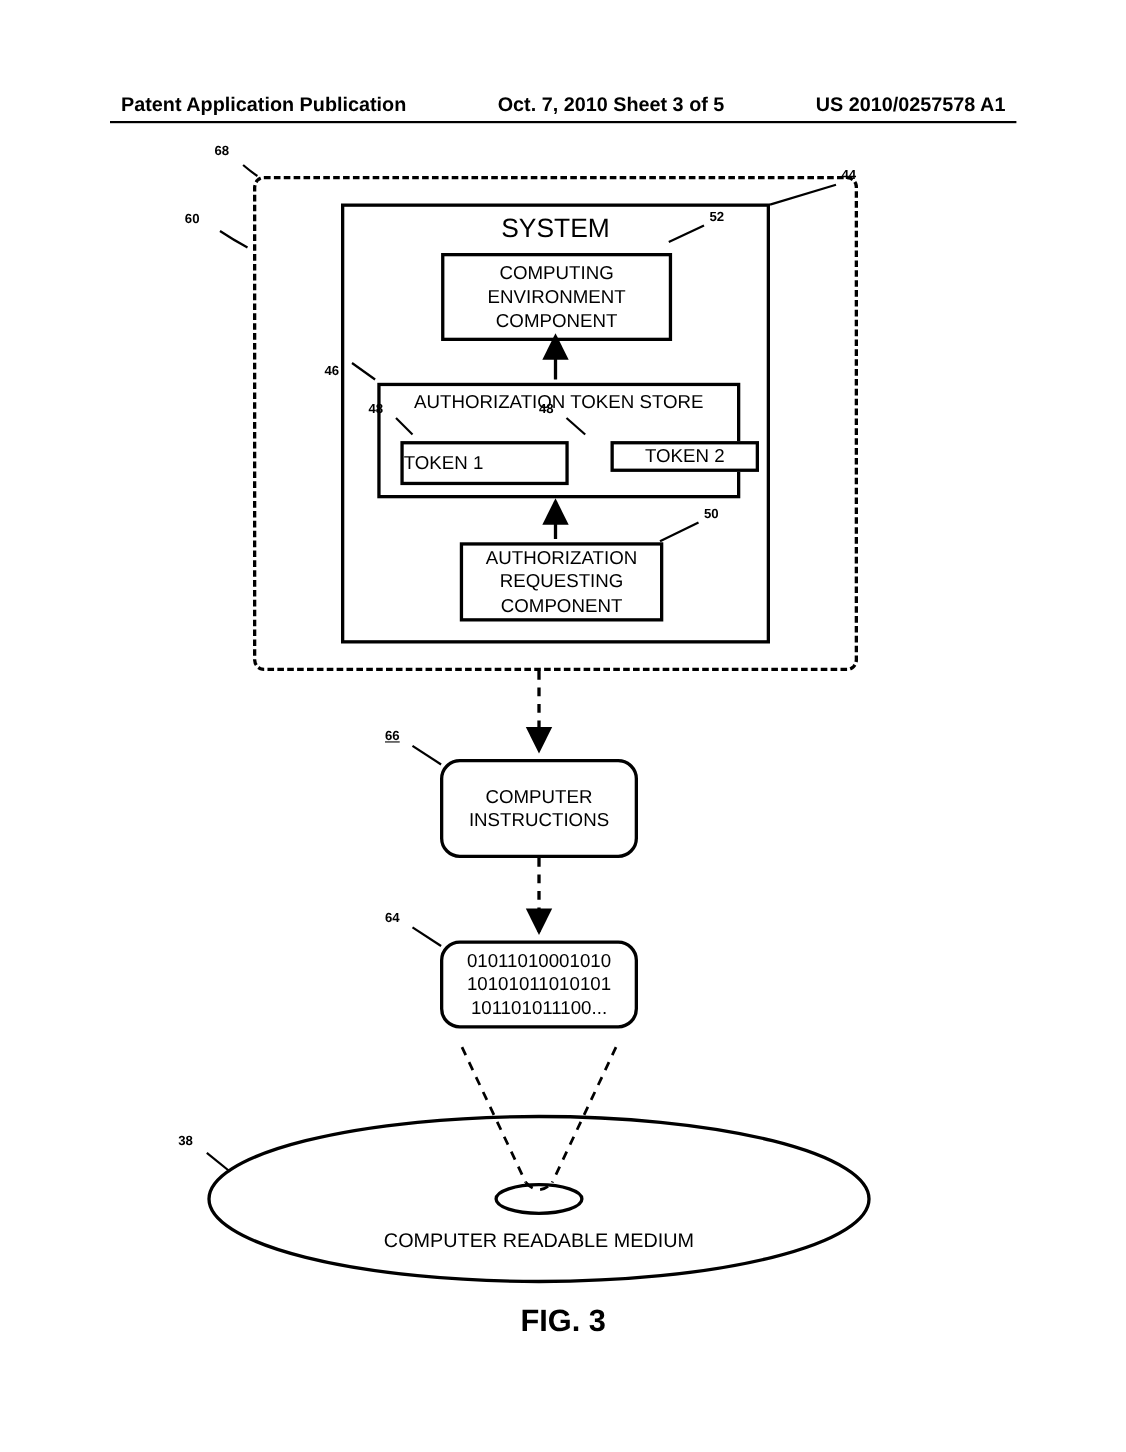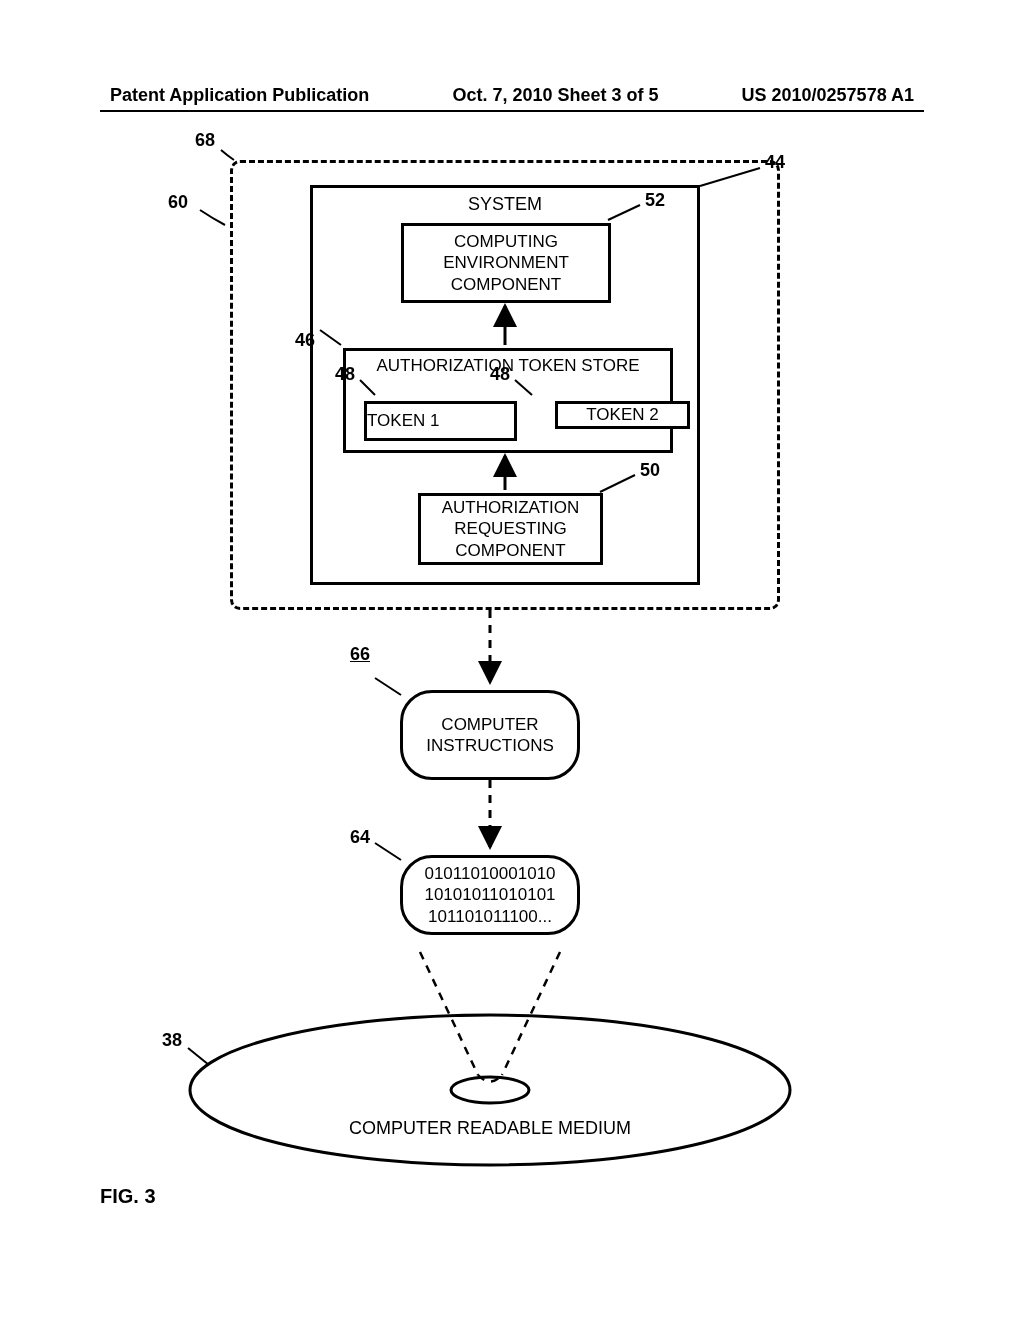--- a/index.html
+++ b/index.html
@@ -32,65 +32,65 @@
   .stage {
     position: absolute;
     top: 130px;
     left: 100px;
     width: 824px;
     height: 1080px;
   }
   .ref {
     position: absolute;
     font-weight: bold;
-    font-size: 18px;
+    font-size: 12px;
   }
   .lead {
     stroke: #000;
     stroke-width: 2;
     fill: none;
   }
   .dashed-box {
     position: absolute;
     border: 3px dashed #000;
     border-radius: 10px;
   }
   .solid-box {
     position: absolute;
     border: 3px solid #000;
     text-align: center;
     background: #fff;
   }
   .rounded-box {
     position: absolute;
     border: 3px solid #000;
-    border-radius: 32px;
+    border-radius: 18px;
     text-align: center;
     background: #fff;
     display: flex;
     flex-direction: column;
     align-items: center;
     justify-content: center;
     font-size: 18px;
   }
   .box-title {
-    font-size: 18px;
+    font-size: 24px;
     margin: 4px 0;
   }
   .sub {
     font-size: 17px;
     line-height: 1.25;
   }
   .figcap {
     position: absolute;
     font-weight: bold;
-    font-size: 20px;
+    font-size: 28px;
     left: 0;
     width: 824px;
-    text-align: left;
+    text-align: center;
   }
 </style>
 </head>
 <body>
 
 <div class="header">
   <span>Patent Application Publication</span>
   <span>Oct. 7, 2010  Sheet 3 of 5</span>
   <span>US 2010/0257578 A1</span>
 </div>
@@ -187,18 +187,18 @@
   <div style="position:absolute; left:240px; top:988px; width:300px; text-align:center; font-size:18px;">COMPUTER READABLE MEDIUM</div>
 
   <div class="ref" style="left:95px; top:0px;">68</div>
   <div class="ref" style="left:68px; top:62px;">60</div>
   <div class="ref" style="left:665px; top:22px;">44</div>
   <div class="ref" style="left:545px; top:60px;">52</div>
   <div class="ref" style="left:195px; top:184px;margin-top:16px;">46</div>
   <div class="ref" style="left:235px; top:234px;">48</div>
   <div class="ref" style="left:390px; top:234px;">48</div>
   <div class="ref" style="left:540px; top:330px;">50</div>
-  <div class="ref" style="left:250px; top:514px;text-decoration:underline;">66</div>
+  <div class="ref" style="left:250px; top:532px;text-decoration:underline;">66</div>
   <div class="ref" style="left:250px; top:697px;">64</div>
   <div class="ref" style="left:62px; top:900px;">38</div>
 
   <div class="figcap" style="top:1055px;">FIG. 3</div>
 </div>
 
 </body></html>

